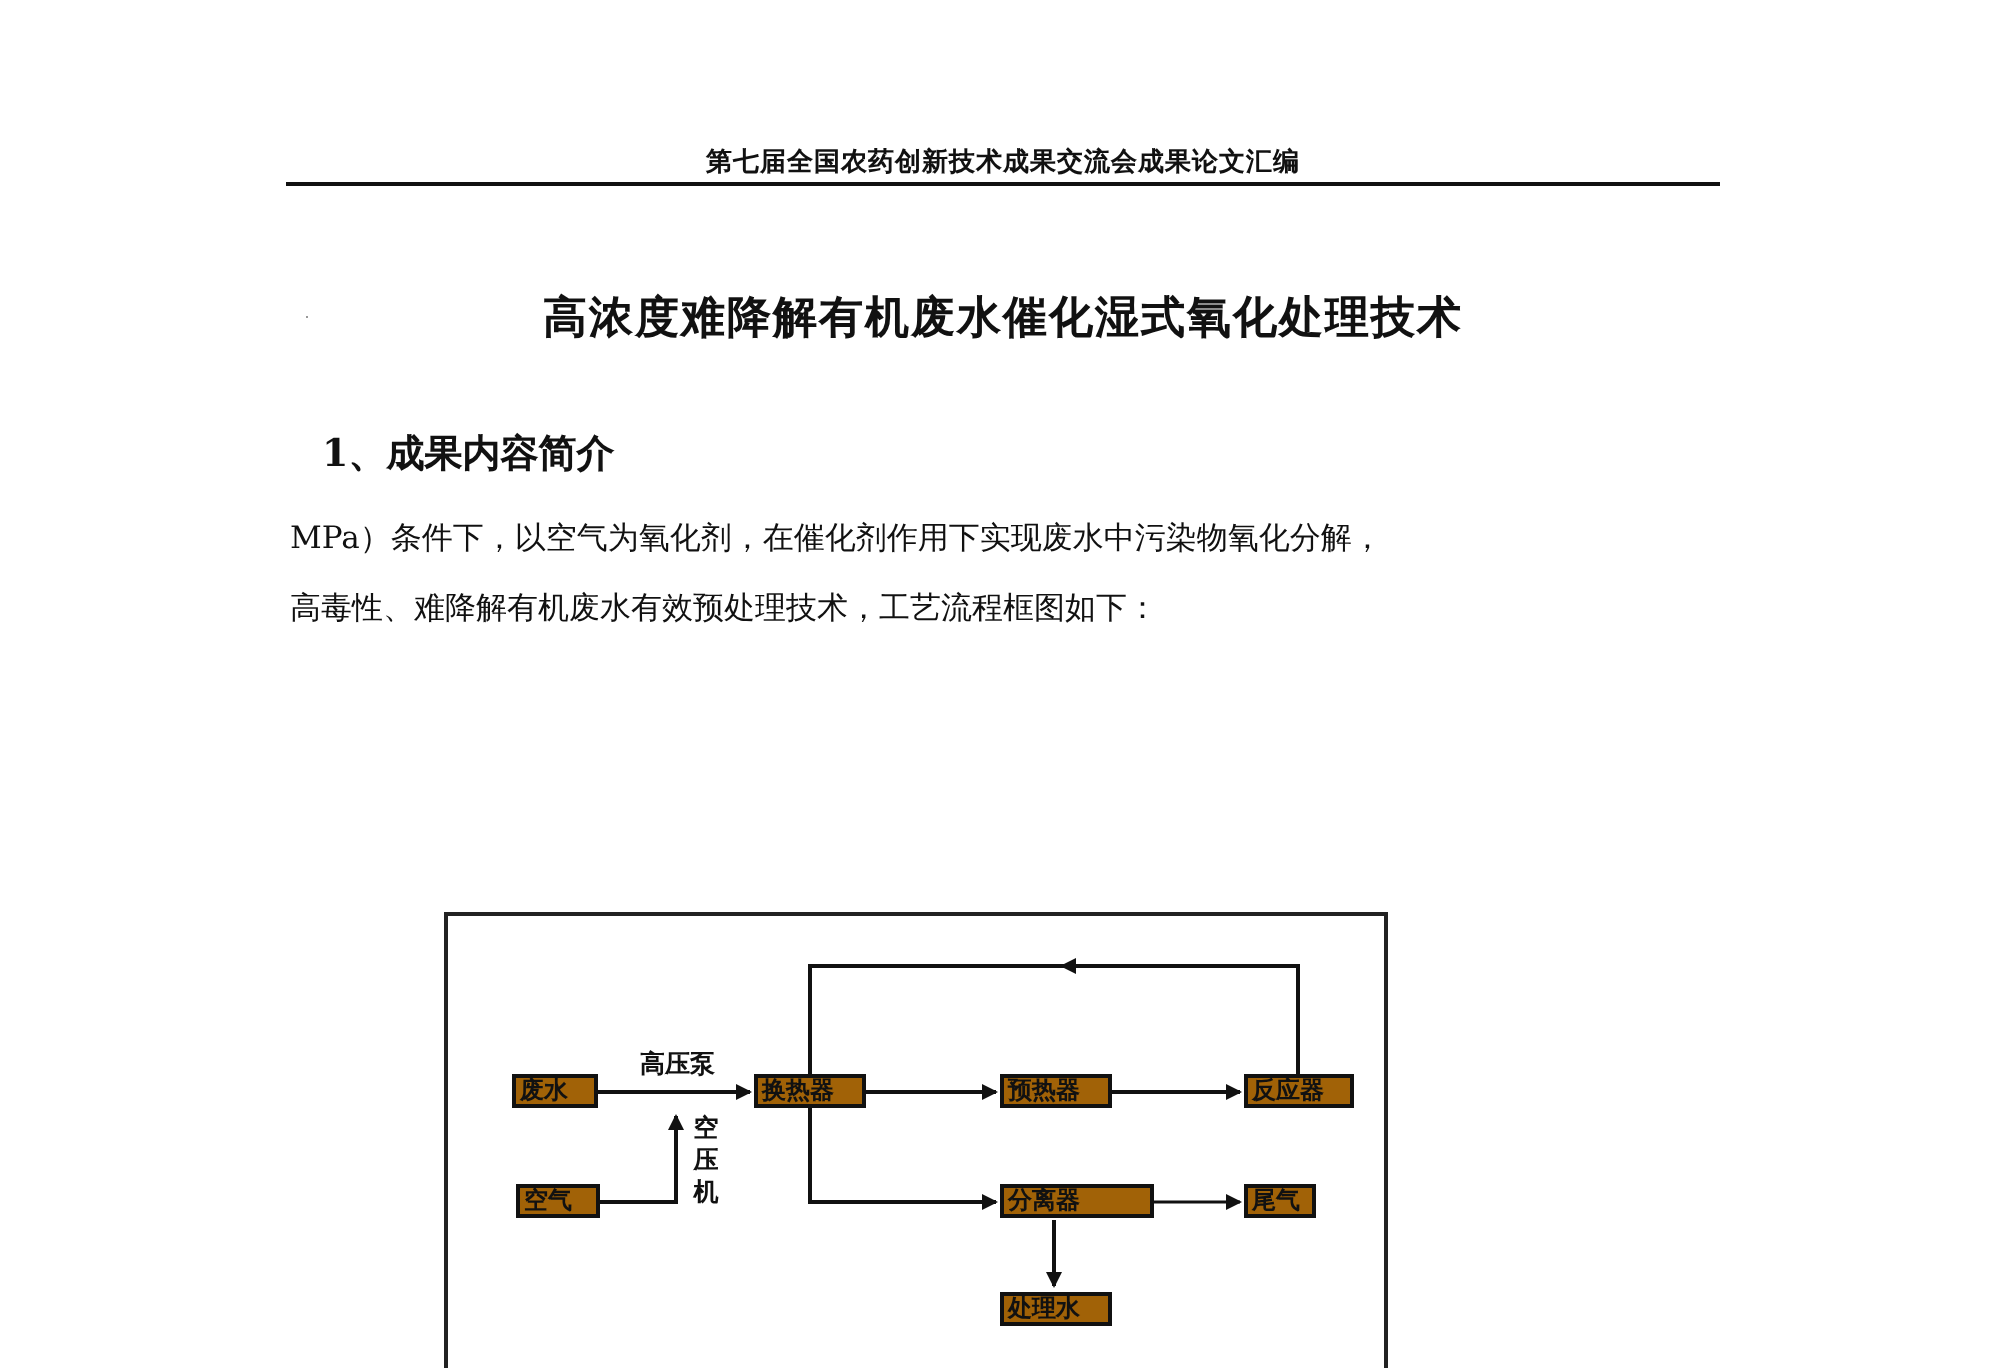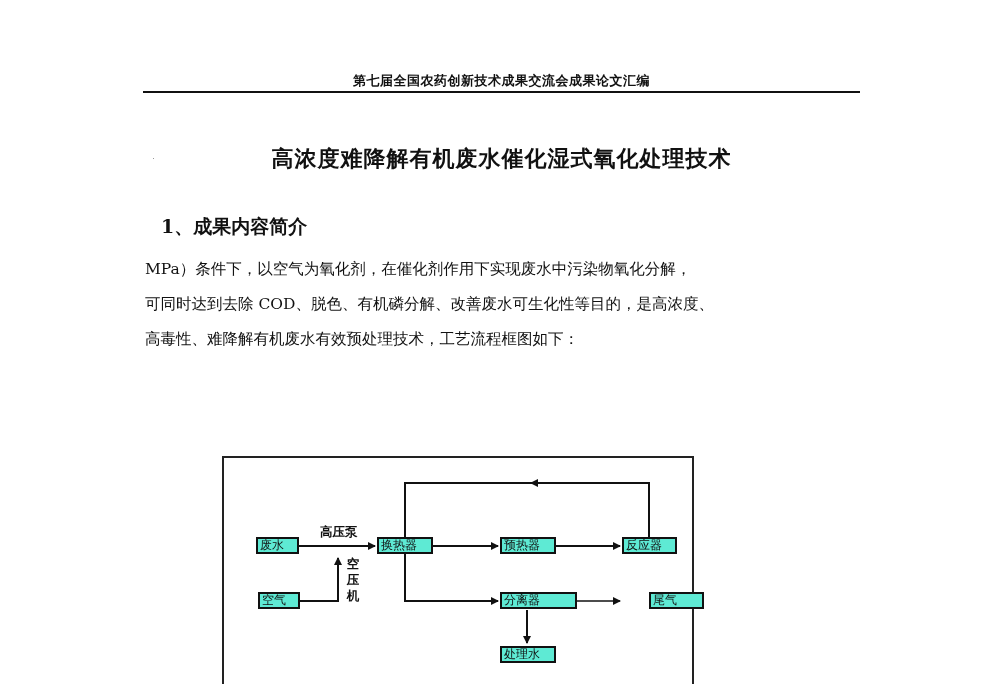--- a/index.html
+++ b/index.html
@@ -12,43 +12,42 @@
   .page-title { position:absolute; left:143px; width:717px; top:144px; text-align:center;
          font-size:22px; font-weight:bold; letter-spacing:1px; }
   .section-heading { position:absolute; left:145px; top:214px; font-size:19px; font-weight:bold;margin-left:16px; }
   .para { position:absolute; left:145px; width:715px; top:252px; font-size:15.5px;
           line-height:35px; text-align:justify; }
   .para .line { display:block; white-space:nowrap; }
   .para .indent { padding-left:46px; }
   .diagram { position:absolute; left:222px; top:456px; width:472px; height:240px;
              border:2px solid #222; border-bottom:none; box-sizing:border-box; }
   .box { position:absolute; border:2px solid #111; height:17px; box-sizing:border-box;
-         font-family:"DejaVu Sans","Liberation Sans",sans-serif; font-size:12px; font-weight:normal;
-         line-height:13px; padding-left:2px; background:#5eead4; white-space:nowrap; }
+         font-family:"DejaVu Sans","Liberation Sans",sans-serif; font-size:12px; font-weight:bold;
+         line-height:13px; padding-left:2px; background:#a16207; white-space:nowrap; }
   .lbl { position:absolute; font-family:"DejaVu Sans","Liberation Sans",sans-serif;
          font-size:12.5px; font-weight:bold; white-space:nowrap; }
   .vlbl { position:absolute; font-family:"DejaVu Sans","Liberation Sans",sans-serif;
           font-size:12.5px; font-weight:bold; width:14px; line-height:16px; word-break:break-all;text-align:center; }
   svg.lines { position:absolute; left:0; top:0; }
   .dot { position:absolute; left:153px; top:158px; width:1px; height:1px; background:#999; }
 </style>
 </head>
 <body>
 
 <div class="running-header">第七届全国农药创新技术成果交流会成果论文汇编</div>
 <div class="header-rule"></div>
 <div class="dot"></div>
 
 <div class="page-title">高浓度难降解有机废水催化湿式氧化处理技术</div>
 
 <div class="section-heading">1、成果内容简介</div>
 
 <div class="para">
   <span class="line">MPa）条件下，以空气为氧化剂，在催化剂作用下实现废水中污染物氧化分解，</span>
-  <span class="line">可同时达到去除 COD、脱色、有机磷分解、改善废水可生化性等目的，是高浓度、</span>
   <span class="line">高毒性、难降解有机废水有效预处理技术，工艺流程框图如下：</span>
 </div>
 
 <div class="diagram">
   <svg class="lines" width="472" height="240">
     <defs>
       <marker id="ah" markerWidth="8" markerHeight="8" refX="7" refY="4" orient="auto" markerUnits="userSpaceOnUse">
         <path d="M0,0 L8,4 L0,8 z" fill="#111"></path>
       </marker>
     </defs>
@@ -70,18 +69,18 @@
 
     <line x1="303" y1="152" x2="303" y2="185" stroke="#111" stroke-width="2" marker-end="url(#ah)"></line>
   </svg>
 
   <div class="box" style="left:32px;top:79px;width:43px;">废水</div>
   <div class="box" style="left:34px;top:134px;width:42px;">空气</div>
   <div class="box" style="left:153px;top:79px;width:56px;">换热器</div>
   <div class="box" style="left:276px;top:79px;width:56px;">预热器</div>
   <div class="box" style="left:398px;top:79px;width:55px;">反应器</div>
   <div class="box" style="left:276px;top:134px;width:77px;">分离器</div>
-  <div class="box" style="left:398px;top:134px;width:55px;margin-left:27px;">尾气</div>
+  <div class="box" style="left:398px;top:134px;width:36px;">尾气</div>
   <div class="box" style="left:276px;top:188px;width:56px;">处理水</div>
 
   <div class="lbl" style="left:96px;top:66px;">高压泵</div>
   <div class="vlbl" style="left:122px;top:98px;">空压机</div>
 </div>
 
 </body></html>

